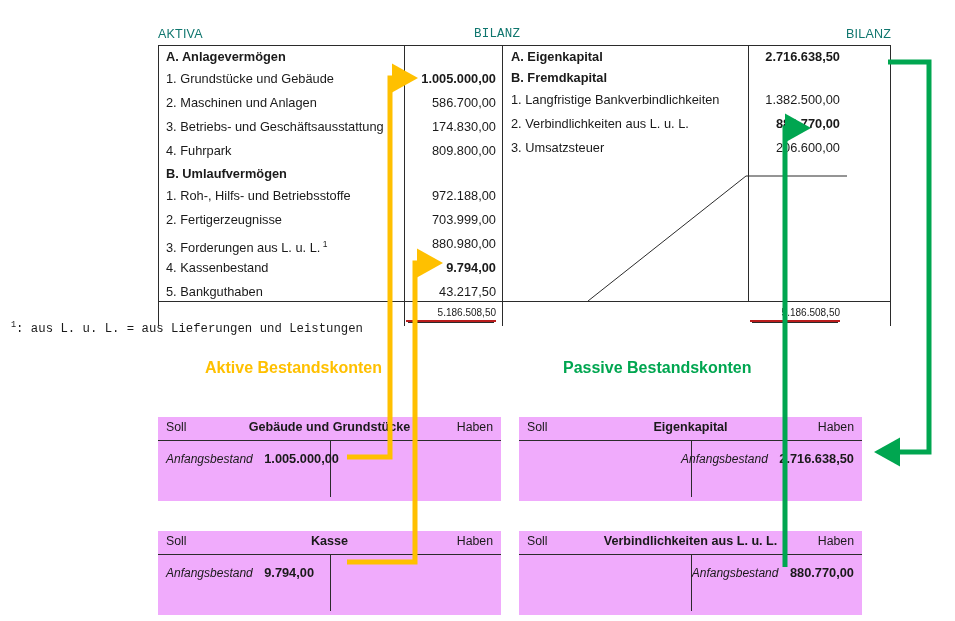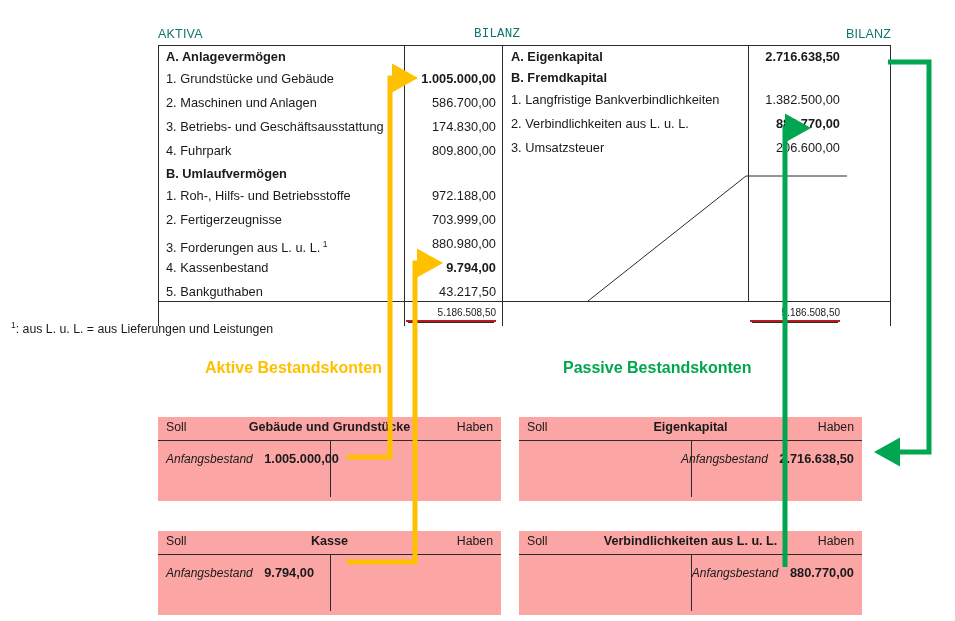--- a/index.html
+++ b/index.html
@@ -144,39 +144,40 @@
   
   #nase { position: absolute; left: 345px; top: 20px; pointer-events: none; }
 
   
   #footnote {
     position: absolute;
     left: 11px;
     top: 320px;
     font-size: 12.3px;
     white-space: nowrap;
+    font-family: Liberation Mono, monospace;
   }
   #footnote .sup { font-size: 8.5px; vertical-align: super; }
 
   
   .sect-head {
     position: absolute;
     font-size: 16px;
     font-weight: bold;
     white-space: nowrap;
   }
   #head-aktiv  { left: 205px; top: 359px; color: #FFC000; }
   #head-passiv { left: 563px; top: 359px; color: #00A650; }
 
   
   .tkonto {
     position: absolute;
     width: 343px;
     height: 84px;
-    background: #fca5a5;
+    background: #f0abfc;
   }
   .tk-head {
     position: relative;
     height: 23px;
     border-bottom: 1px solid #2b2b2b;
   }
   .tk-head .soll,
   .tk-head .haben,
   .tk-head .title {
     position: absolute;

